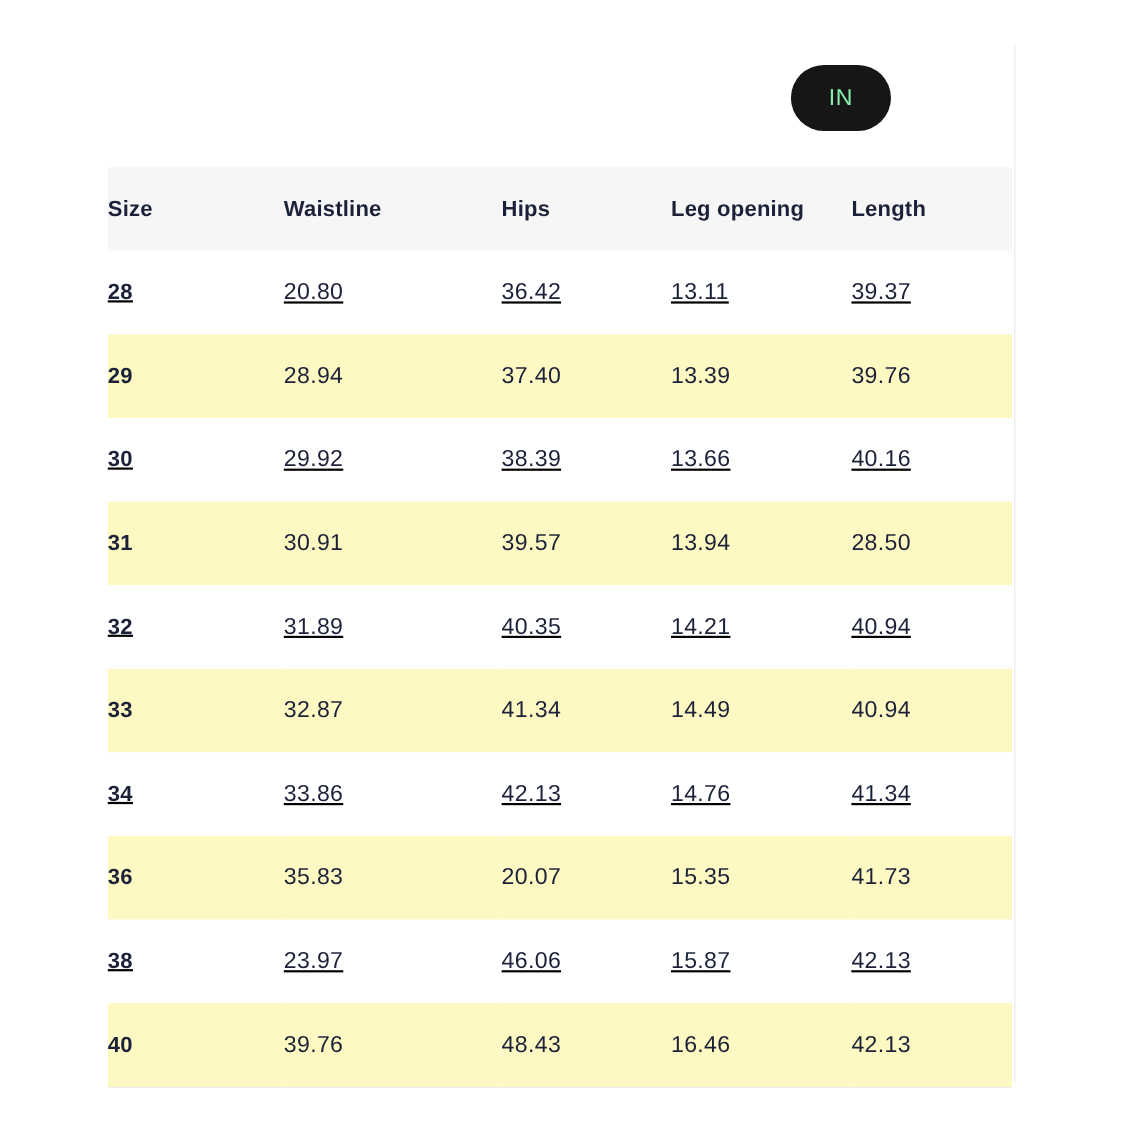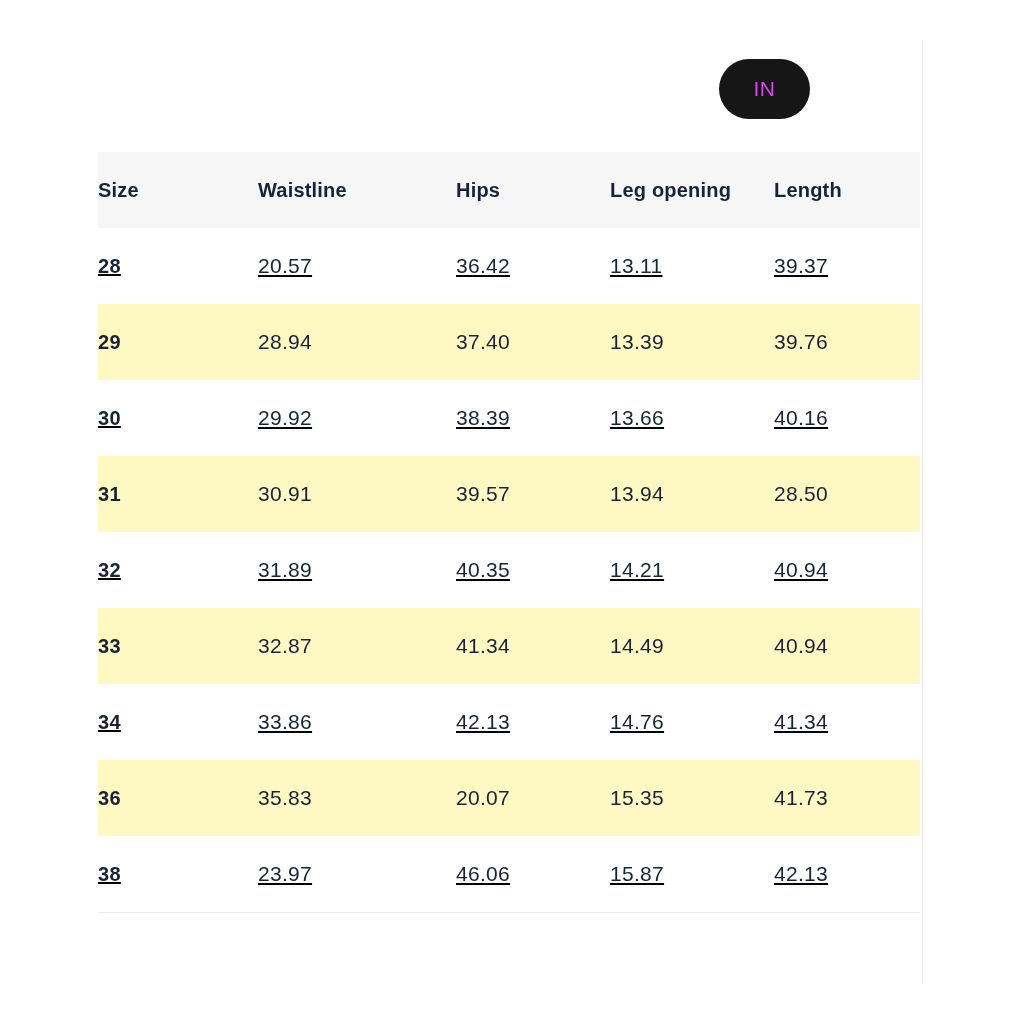--- a/index.html
+++ b/index.html
@@ -47,21 +47,21 @@
     align-items: center;
     justify-content: center;
     padding: 0;
   }
   .unit-btn.inactive {
     background: #f2f2f4;
     color: #1b2138;
   }
   .unit-btn.active {
     background: #161616;
-    color: #d946ef;
+    color: #86efac;
   }
 
   
   .size-table {
     position: absolute;
     left: 98px;
     top: 152px;
     width: 822px;
     border-collapse: collapse;
     table-layout: fixed;
@@ -131,21 +131,21 @@
       <th>Size</th>
       <th>Waistline</th>
       <th>Hips</th>
       <th>Leg opening</th>
       <th>Length</th>
     </tr>
   </thead>
   <tbody id="table-body">
       <tr class="odd">
         <td class="size-cell">28</td>
-        <td>20.57</td>
+        <td>20.80</td>
         <td>36.42</td>
         <td>13.11</td>
         <td>39.37</td>
       </tr>
       <tr class="even">
         <td class="size-cell">29</td>
         <td>28.94</td>
         <td>37.40</td>
         <td>13.39</td>
         <td>39.76</td>
@@ -192,14 +192,21 @@
         <td>15.35</td>
         <td>41.73</td>
       </tr>
       <tr class="odd">
         <td class="size-cell">38</td>
         <td>23.97</td>
         <td>46.06</td>
         <td>15.87</td>
         <td>42.13</td>
       </tr>
+      <tr class="even">
+        <td class="size-cell">40</td>
+        <td>39.76</td>
+        <td>48.43</td>
+        <td>16.46</td>
+        <td>42.13</td>
+      </tr>
     </tbody>
 </table>
 
 </body></html>

